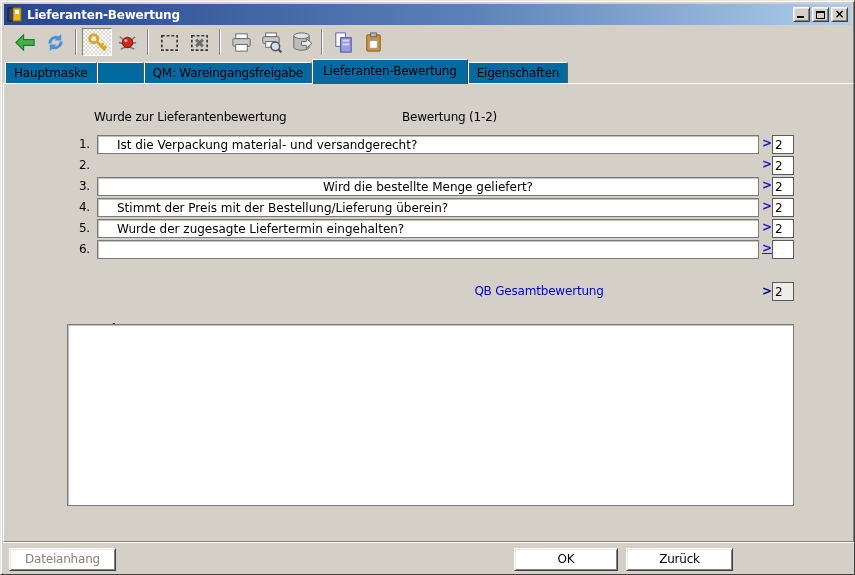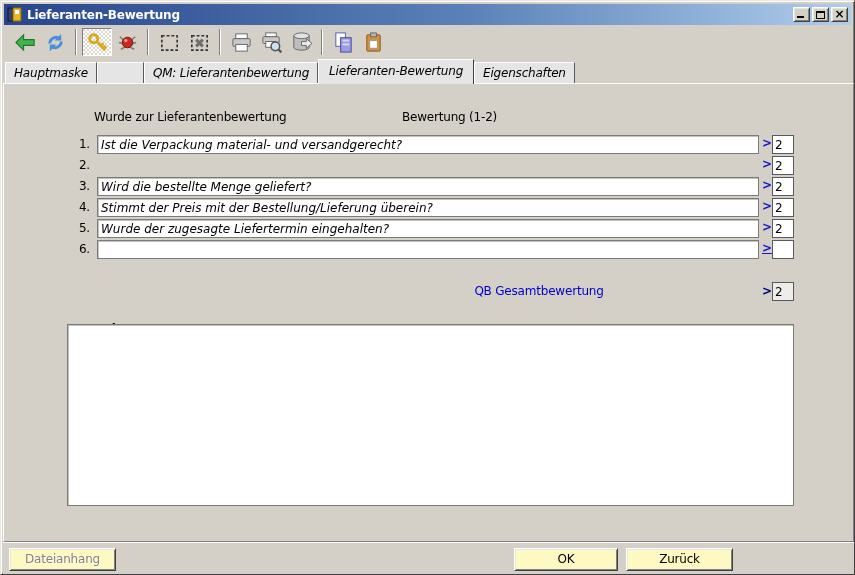--- a/index.html
+++ b/index.html
@@ -32,56 +32,56 @@
   .tb-btn svg{width:23px;height:23px;}
   .tb-btn.active{
     border-color:#808080 #fff #fff #808080;
     background-image:repeating-conic-gradient(#ffffff 0% 25%, #dcd8d0 0% 50%);
     background-size:4px 4px;
   }
   .tb-sep{width:2px;height:26px;border-left:1px solid #808080;border-right:1px solid #fff;margin:0 5px;}
   
   .tabstrip{position:absolute;left:4px;top:58px;height:25px;display:flex;align-items:flex-end;z-index:3;}
   .tab{
-    height:21px;line-height:20px;padding:0 8px;font-size:12px;color:#000;background:#e5e5e5;
+    height:21px;line-height:20px;padding:0 8px;font-size:12px;color:#000;background:#0369a1;
     border:1px solid;border-color:#fff #5a5a5a #5a5a5a #fff;border-bottom:none;
-    margin-bottom:1px;white-space:nowrap;cursor:default;font-style:italic;
+    margin-bottom:1px;white-space:nowrap;cursor:default;
   }
   .tab.empty{min-width:47px;}
   .tab.active{height:25px;line-height:22px;margin-bottom:0;padding:0 10px;font-size:12px;border-color:#fff #404040 #404040 #fff;border-bottom:none;}
   
   .panel{
     position:absolute;left:2px;top:82px;width:851px;height:459px;background:#d4d0c8;
     border:1px solid;border-color:#fff #808080 #808080 #fff;
   }
   .hdr{position:absolute;font-size:12px;color:#000;white-space:nowrap;}
   .qnum{position:absolute;width:26px;text-align:right;font-size:12px;color:#000;}
   .qfield{
     position:absolute;left:93px;width:662px;height:19px;background:#fff;
     border:1px solid #7b7b7b;box-shadow:inset 1px 1px 0 #c6c2ba;
     font-size:12px;line-height:16px;padding:0 3px;color:#000;
   }
-  input.qfield{padding:0 3px;font-style:italic;}
+  input.qfield{padding:0 19px;}
   .arrow{position:absolute;left:758px;width:10px;font-size:12px;font-weight:bold;color:#1818c8;cursor:pointer;}
   .arrow.u{text-decoration:underline;}
   .rfield{
     position:absolute;left:768px;width:22px;height:19px;background:#fff;
     border:1px solid #5a5a5a;font-size:12px;padding:0 2px;color:#000;
   }
   .total-label{position:absolute;left:400px;width:350px;text-align:center;font-size:12px;color:#0000cc;white-space:nowrap;}
   .rfield.total{background:#efedea;}
   .remarks-label{position:absolute;left:65px;font-size:12px;color:#000;}
   .remarks{
     position:absolute;left:63px;top:240px;width:727px;height:182px;background:#fff;
     border:1px solid #7b7b7b;box-shadow:inset 1px 1px 0 #c6c2ba;resize:none;font-size:12px;outline:none;
   }
   
   .footer{position:absolute;left:2px;top:541px;width:851px;height:32px;border-top:1px solid #fff;background:#d4d0c8;}
   .btn95{
-    position:absolute;top:5px;height:23px;background:#fef9c3;font-size:12px;color:#000;
+    position:absolute;top:5px;height:23px;background:#ffffff;font-size:12px;color:#000;
     border:1px solid;border-color:#fff #404040 #404040 #fff;
     box-shadow:inset 1px 1px 0 #e8e6e0, inset -1px -1px 0 #808080;
     text-align:center;line-height:21px;cursor:default;white-space:nowrap;
   }
   .btn95.disabled{color:#86827a;text-shadow:1px 1px 0 #fff;}
 </style>
 </head>
 <body>
 
 <div class="win">
@@ -186,41 +186,41 @@
         <rect x="5" y="4" width="14" height="17" rx="1" fill="#d2913c" stroke="#8a5a1a"></rect>
         <rect x="9" y="2" width="6" height="4" fill="#b8b8b8" stroke="#666"></rect>
         <rect x="8" y="10" width="8" height="8" fill="#fff" stroke="#999"></rect>
       </svg>
     </span>
   </div>
 
   <div class="tabstrip">
     <span class="tab">Hauptmaske</span>
     <span class="tab empty"></span>
-    <span class="tab">QM: Lieferantenbewertung</span>
+    <span class="tab">QM: Wareingangsfreigabe</span>
     <span class="tab active">Lieferanten-Bewertung</span>
     <span class="tab">Eigenschaften</span>
   </div>
 
   <div class="panel">
 
     <div class="hdr" style="left:90px;top:26px;">Wurde zur Lieferantenbewertung</div>
     <div class="hdr" style="left:398px;top:26px;">Bewertung (1-2)</div>
 
     <div class="qnum" style="left:60px;top:53px;">1.</div>
     <input class="qfield" style="top: 51px;" value="Ist die Verpackung material- und versandgerecht?">
     <span class="arrow" style="top:52px;">&gt;</span>
     <input class="rfield" style="top: 51px;" value="2">
 
     <div class="qnum" style="left:60px;top:74px;">2.</div>
     <span class="arrow" style="top:73px;">&gt;</span>
     <input class="rfield" style="top: 72px;" value="2">
 
     <div class="qnum" style="left:60px;top:95px;">3.</div>
-    <input class="qfield" style="top: 93px;" value="Wird die bestellte Menge geliefert?">
+    <input class="qfield" style="top: 93px; text-align: center;" value="Wird die bestellte Menge geliefert?">
     <span class="arrow" style="top:94px;">&gt;</span>
     <input class="rfield" style="top: 93px;" value="2">
 
     <div class="qnum" style="left:60px;top:116px;">4.</div>
     <input class="qfield" style="top: 114px;" value="Stimmt der Preis mit der Bestellung/Lieferung überein?">
     <span class="arrow" style="top:115px;">&gt;</span>
     <input class="rfield" style="top: 114px;" value="2">
 
     <div class="qnum" style="left:60px;top:137px;">5.</div>
     <input class="qfield" style="top: 135px;" value="Wurde der zugesagte Liefertermin eingehalten?">

